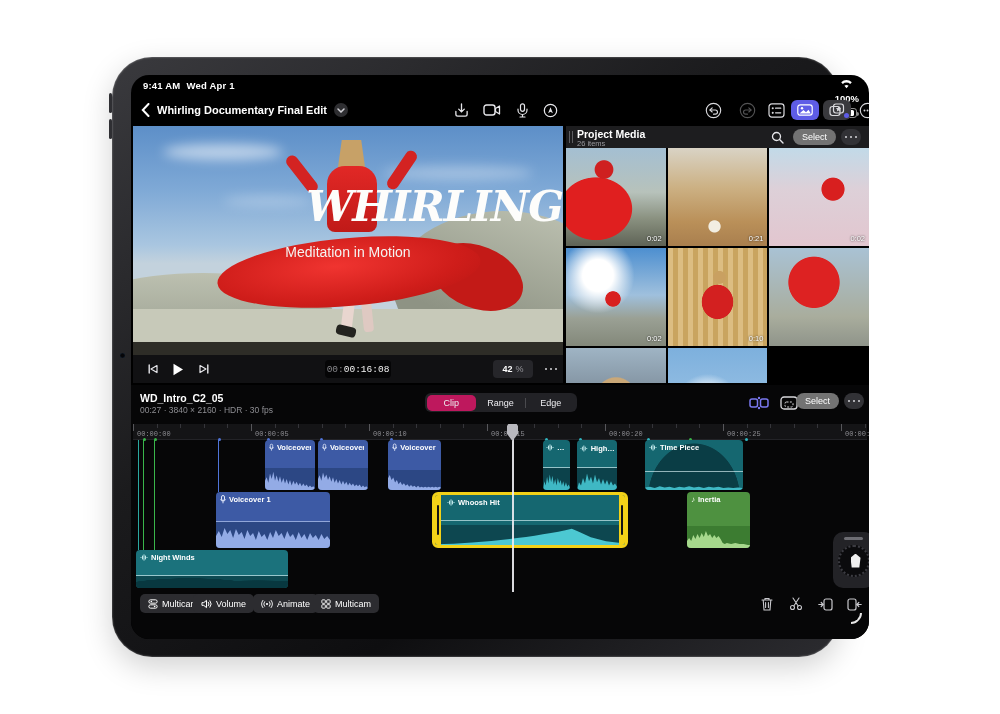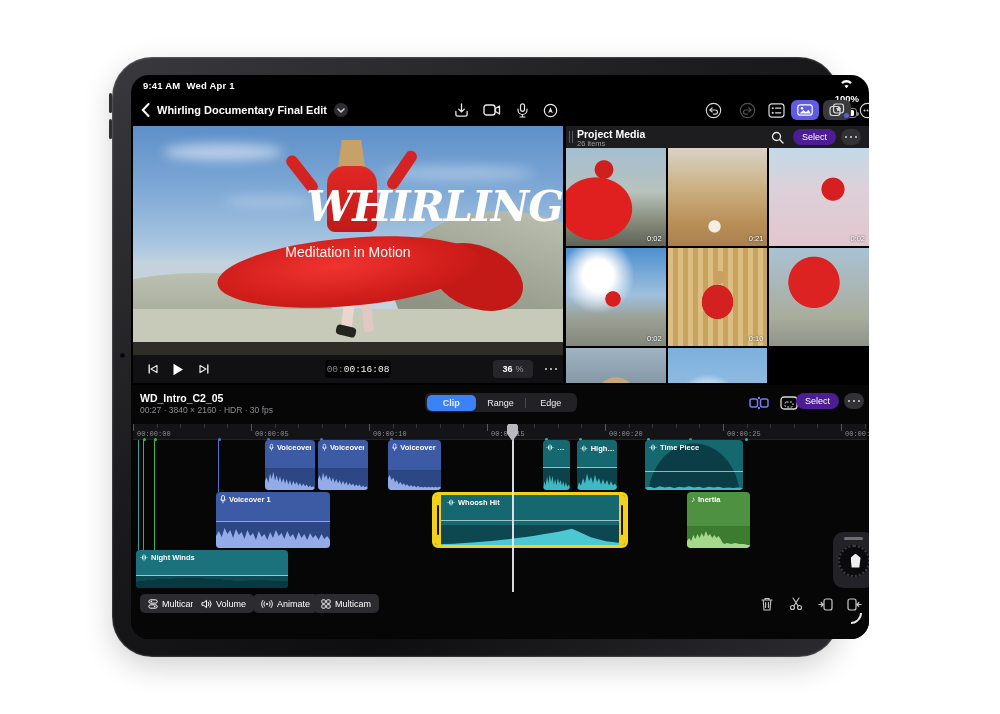--- a/index.html
+++ b/index.html
@@ -48,36 +48,36 @@
   .dots3 { display:flex; gap:2.5px; align-items:center; }
   .dots3 i { width:2.6px; height:2.6px; border-radius:50%; background:#d6d6da; display:block; }
 
   
   .media { position:absolute; left:435px; top:51px; width:303px; height:257px; background:#151517; }
   .media-head { position:absolute; left:0; top:0; width:100%; height:22px; background:#1d1d1f; }
   .grab { position:absolute; left:3px; top:5px; width:4px; height:12px;
     border-left:1.4px solid #5e5e62; border-right:1.4px solid #5e5e62; }
   .m-title { position:absolute; left:11px; top:2px; font-size:10.5px; font-weight:bold; color:#fff; }
   .m-count { position:absolute; left:11px; top:13px; font-size:7.5px; color:#98989d; }
-  .sel-pill { position:absolute; top:3px; height:16px; padding:0 9px; background:#4c1d95; border-radius:9px;
+  .sel-pill { position:absolute; top:3px; height:16px; padding:0 9px; background:#737373; border-radius:9px;
     display:flex; align-items:center; font-size:9px; color:#fff; }
   .round-ell { position:absolute; top:3px; width:20px; height:16px; background:#323236; border-radius:9px;
     display:flex; align-items:center; justify-content:center; }
   .mgrid { position:absolute; left:0; top:22px; width:100%; height:235px; overflow:hidden;
     display:grid; grid-template-columns:repeat(3,1fr); grid-auto-rows:98px; gap:2px; background:#000; }
   .thumb { position:relative; overflow:hidden; }
   .dur { position:absolute; right:4px; bottom:3px; font-size:7.5px; color:#fff; text-shadow:0 0 2px rgba(0,0,0,.9); }
 
   
   .timeline { position:absolute; left:0; top:310px; width:100%; height:254px; background:#060607; }
   .tl-name { position:absolute; left:9px; top:7px; font-size:10.5px; font-weight:bold; color:#fff; }
   .tl-meta { position:absolute; left:9px; top:20px; font-size:8.5px; color:#8e8e93; }
   .seg { position:absolute; left:294px; top:8px; width:152px; height:19px; background:#222226; border-radius:6px; display:flex; padding:1.5px; }
   .seg-item { flex:1; display:flex; align-items:center; justify-content:center; font-size:9px; color:#ececf0; border-radius:5px; position:relative; }
-  .seg-item.on { background:#3b82f6; font-weight:bold; }
+  .seg-item.on { background:#be185d; font-weight:normal; }
   .seg-div { width:1px; height:10px; background:#4a4a4e; align-self:center; }
   .ruler { position:absolute; left:2px; top:39px; width:734px; height:16px; background:#141416; border-bottom:1px solid #232327;
     background-image:
       repeating-linear-gradient(to right,#57575b 0 1px, transparent 1px 118px),
       repeating-linear-gradient(to right,#35353a 0 1px, transparent 1px 23.6px);
     background-size:100% 7px,100% 4px; background-repeat:no-repeat; }
   .rlabel { position:absolute; top:6px; font-size:7px; color:#8b8b90; font-family:"Liberation Mono", monospace; }
   .rdot { position:absolute; bottom:-2px; width:3px; height:3px; border-radius:50%; }
   .stem { position:absolute; width:1px; z-index:1; }
   .playline { position:absolute; left:381px; top:39px; width:1.5px; height:168px; background:rgba(235,235,240,.92); z-index:8; }
@@ -260,21 +260,21 @@
           <svg width="10" height="10" viewBox="0 0 10 10">
               <path d="M8.8 1 V9" stroke="#e8e8ec" stroke-width="1.4" stroke-linecap="round"></path>
               <path d="M1 1.5 L7 5 L1 8.5 Z" fill="none" stroke="#e8e8ec" stroke-width="1.2" stroke-linejoin="round"></path>
             </svg>
         </div>
         <div class="tc-pill">
           <span class="tc-dim">00:</span>
             <span class="tc-main">00:16:08</span>
         </div>
         <div class="zoom-pill">
-          <span style="color:#fff;font-weight:bold">36</span>
+          <span style="color:#fff;font-weight:bold">42</span>
           <span style="color:#98989d">%</span>
         </div>
         <div class="icon-btn" style="left:406px;top:3px">
             <span class="dots3">
               <i></i>
               <i></i>
               <i></i>
             </span>
           </div>
       </div>

